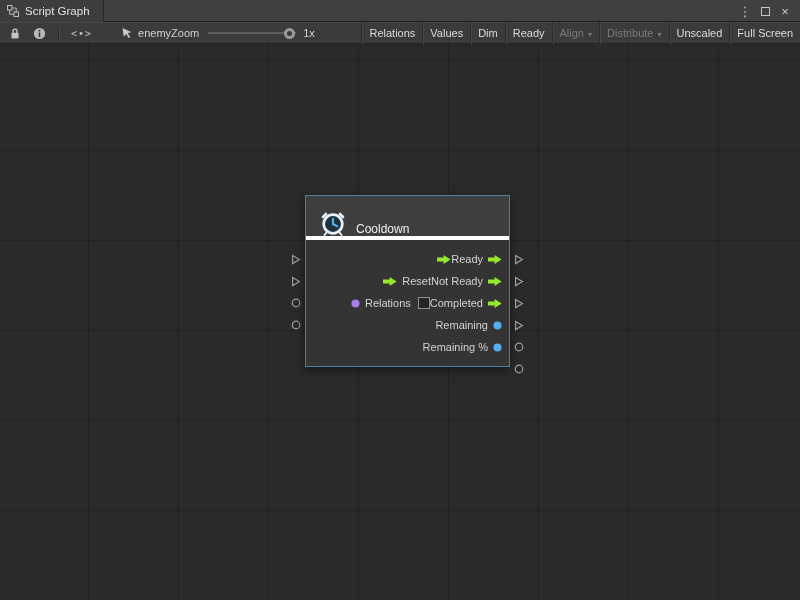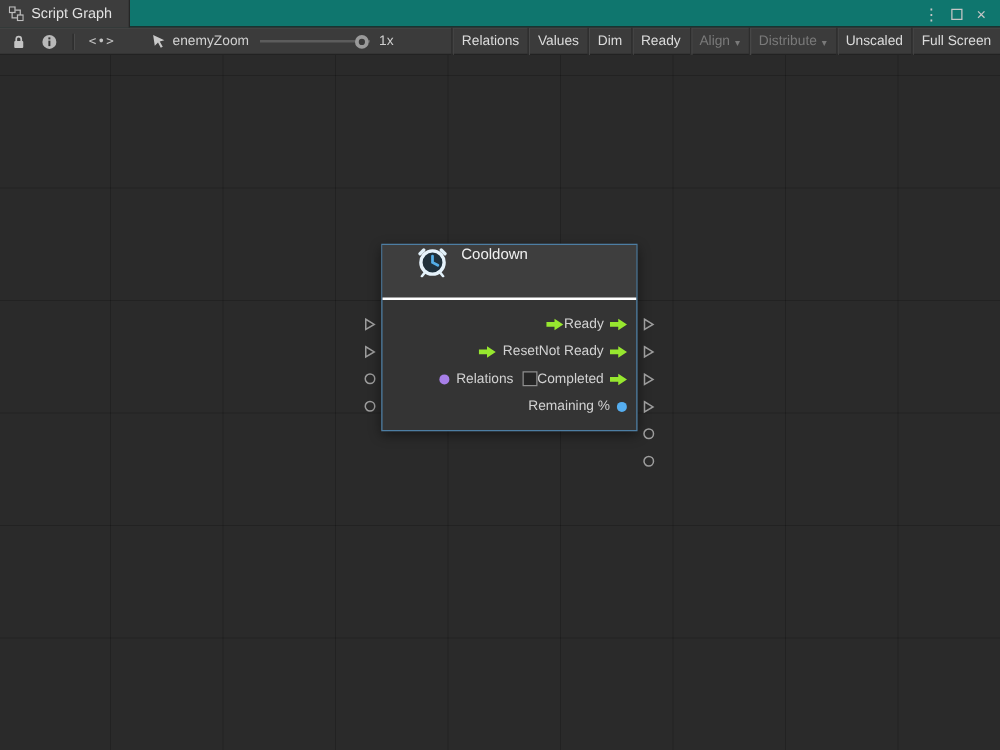--- a/index.html
+++ b/index.html
@@ -8,21 +8,21 @@
     font-family: "Liberation Sans", sans-serif;
     background: #2a2a2a;
     color: #d8d8d8;
     position: relative;
     user-select: none;
   }
 
   
   .titlebar {
     height: 22px;
-    background: #0f766e;
+    background: #404040;
     display: flex;
     align-items: stretch;
     box-shadow: inset 0 -1px 0 #1e1e1e;
   }
   .tab {
     display: flex; align-items: center; gap: 6px;
     padding: 0 14px 0 7px;
     background: #3d3d3d;
     color: #e2e2e2;
     font-size: 11.5px;
@@ -107,23 +107,23 @@
 
   .node {
     width: 205px;
     border: 1px solid #4d7ea3;
     background: #343434;
     box-shadow: 0 3px 9px rgba(0,0,0,0.45);
   }
   .node-header {
     height: 44px;
     background: #3e3e3e;
-    border-bottom: 2px solid #ffffff;
-    display: flex; align-items: flex-start; gap: 10px;
-    padding: 0 27px;
+    border-bottom: 4px solid #ffffff;
+    display: flex; align-items: flex-end; gap: 10px;
+    padding: 0 14px;
   }
   .node-title { font-size: 12px; color: #f0f0f0; }
   .node-body { padding: 8px 0; }
   .node-row {
     height: 22px;
     display: flex; align-items: center; justify-content: flex-end;
     padding: 0 7px;
   }
   .cell { display: flex; align-items: center; gap: 5px; min-width: 10px; }
   .plabel { font-size: 11px; color: #d2d2d2; }
@@ -307,20 +307,31 @@
               <span>
                 <svg width="14" height="11" viewBox="0 0 14 11">
                   <path d="M0 3.6 h6.6 V0.9 L13.6 5.5 6.6 10.1 V7.4 H0 Z" fill="#97e72f"></path>
                 </svg>
               </span>
             </div>
           </div>
           <div class="node-row">
             <div class="cell"></div>
             <div class="cell">
+              <span class="plabel">Remaining</span>
+              <span>
+                <svg width="9" height="9">
+                  <circle cx="4.5" cy="4.5" r="4" fill="#55aef0"></circle>
+                </svg>
+              </span>
+            </div>
+          </div>
+          <div class="node-row">
+            <div class="cell"></div>
+            <div class="cell">
               <span class="plabel">Remaining %</span>
               <span>
                 <svg width="9" height="9">
                   <circle cx="4.5" cy="4.5" r="4" fill="#55aef0"></circle>
                 </svg>
               </span>
             </div>
           </div>
         </div>
     </div>

